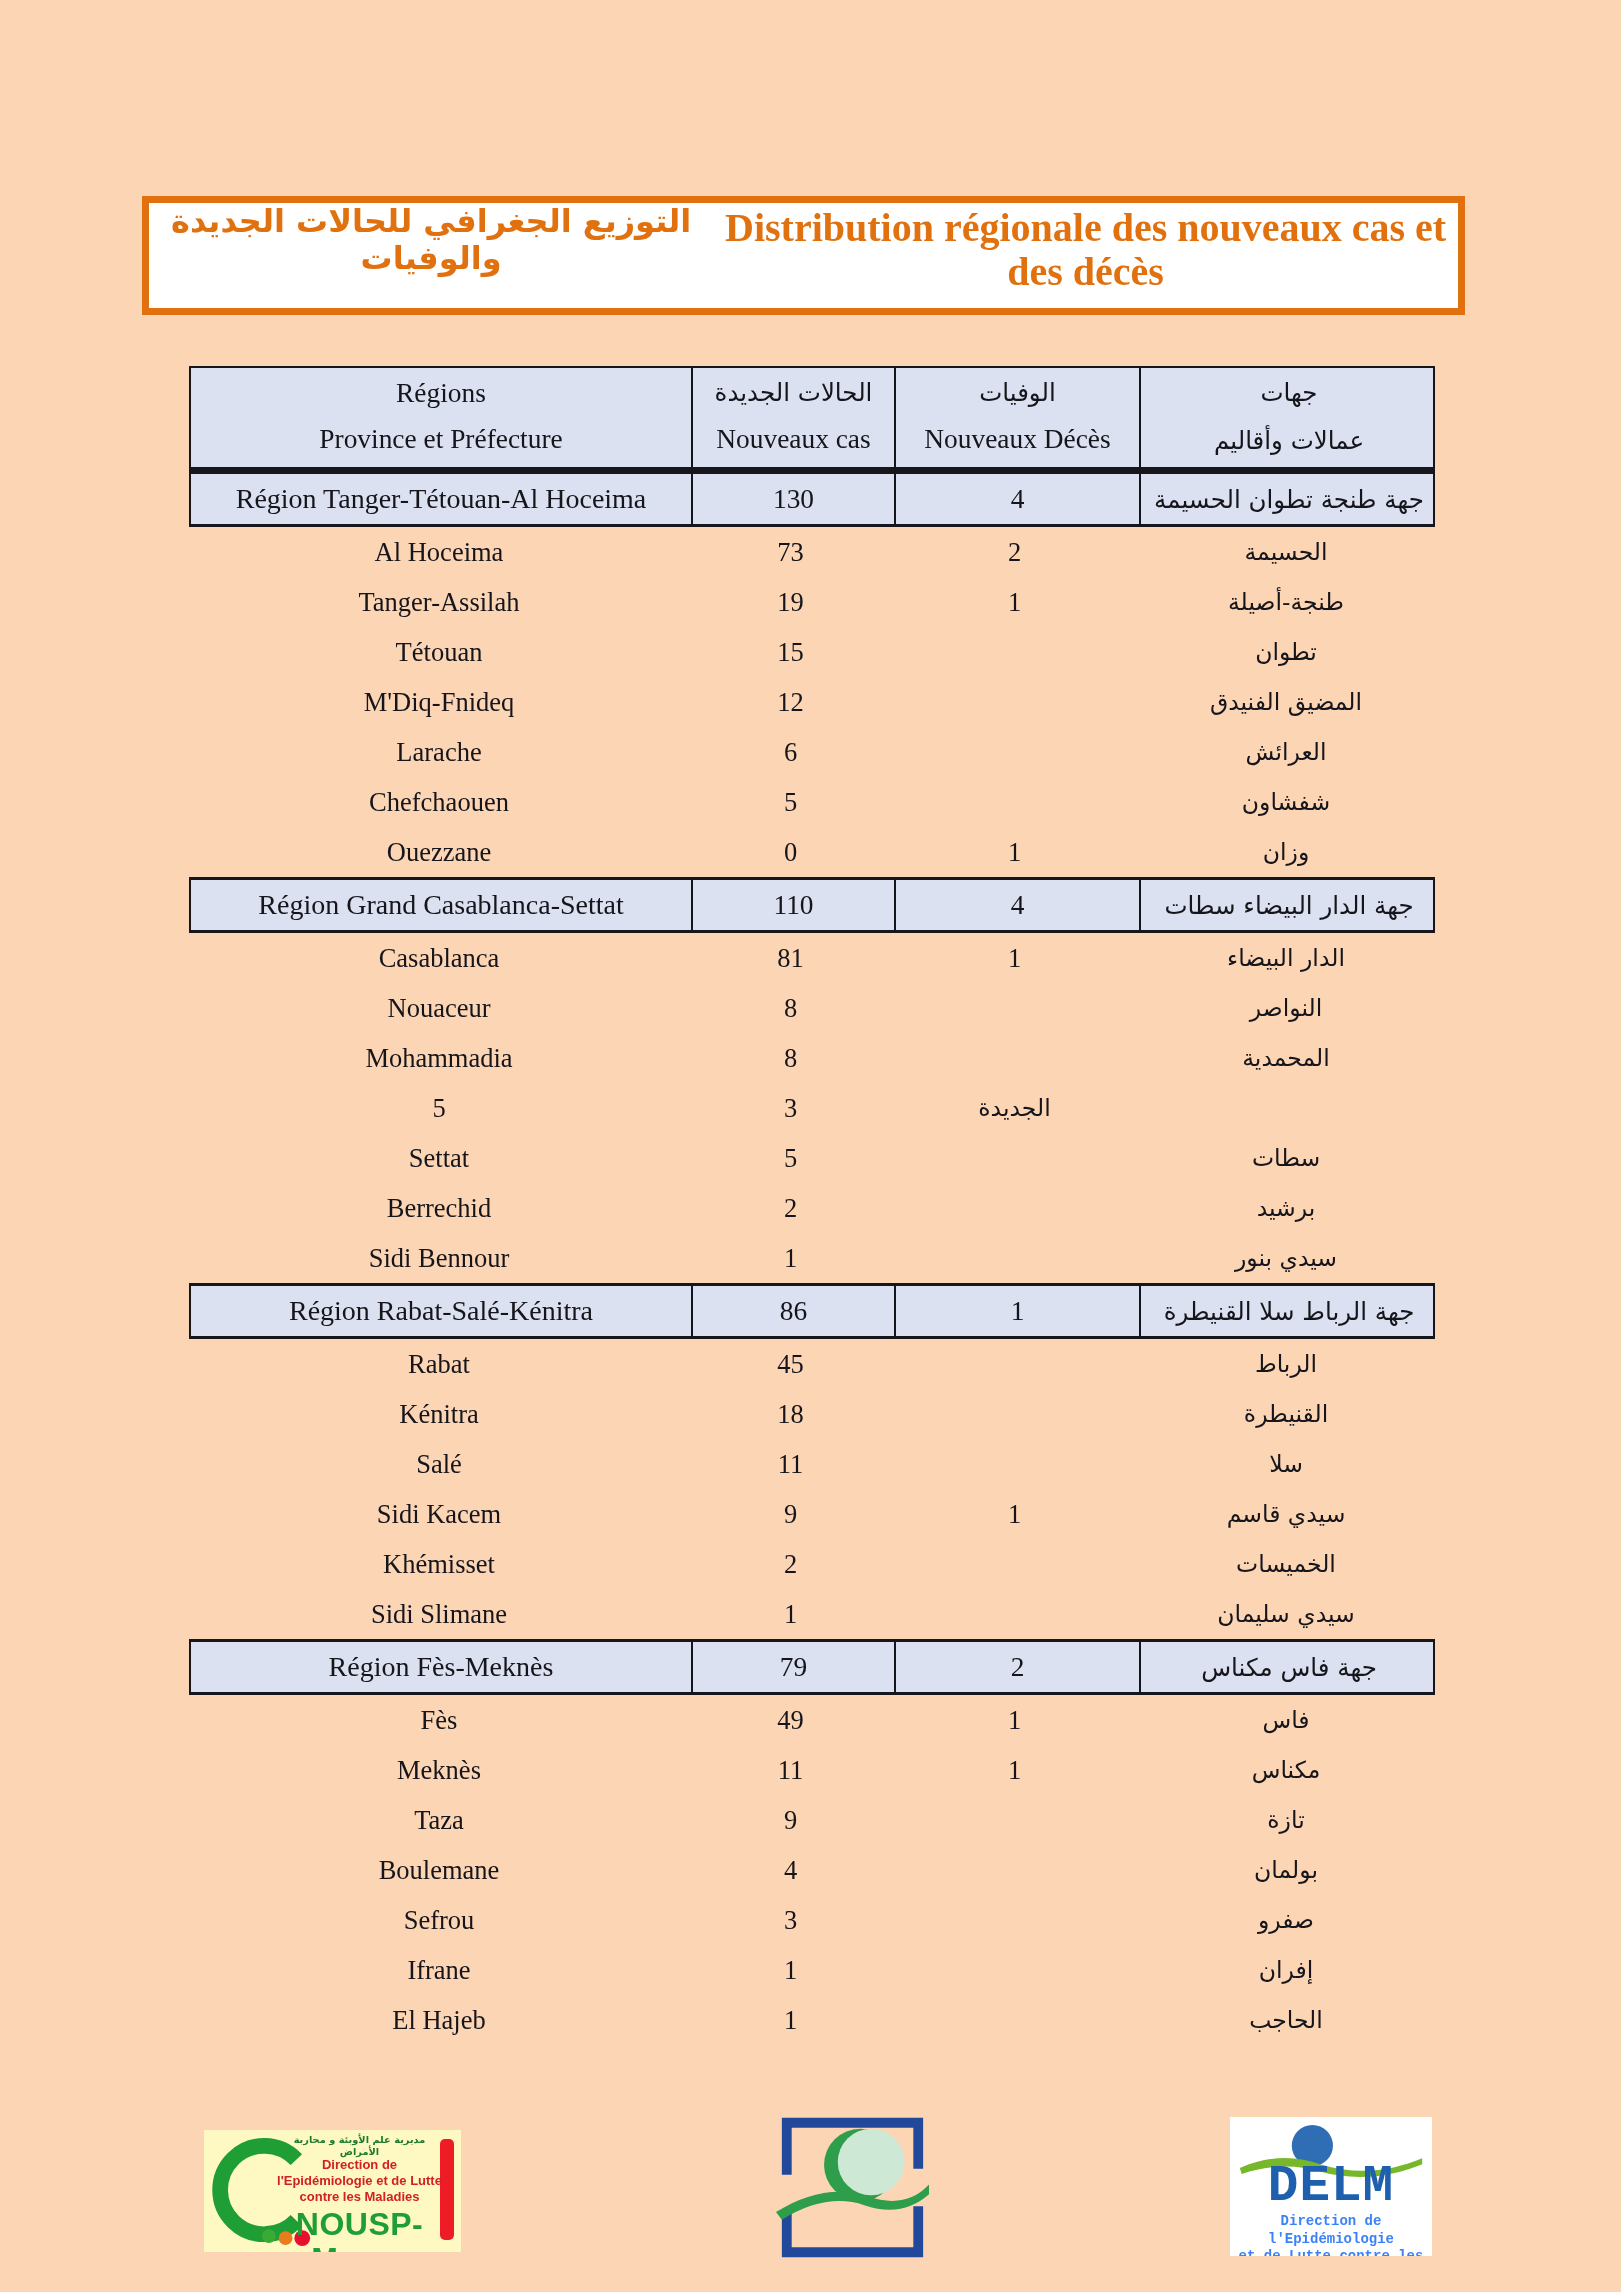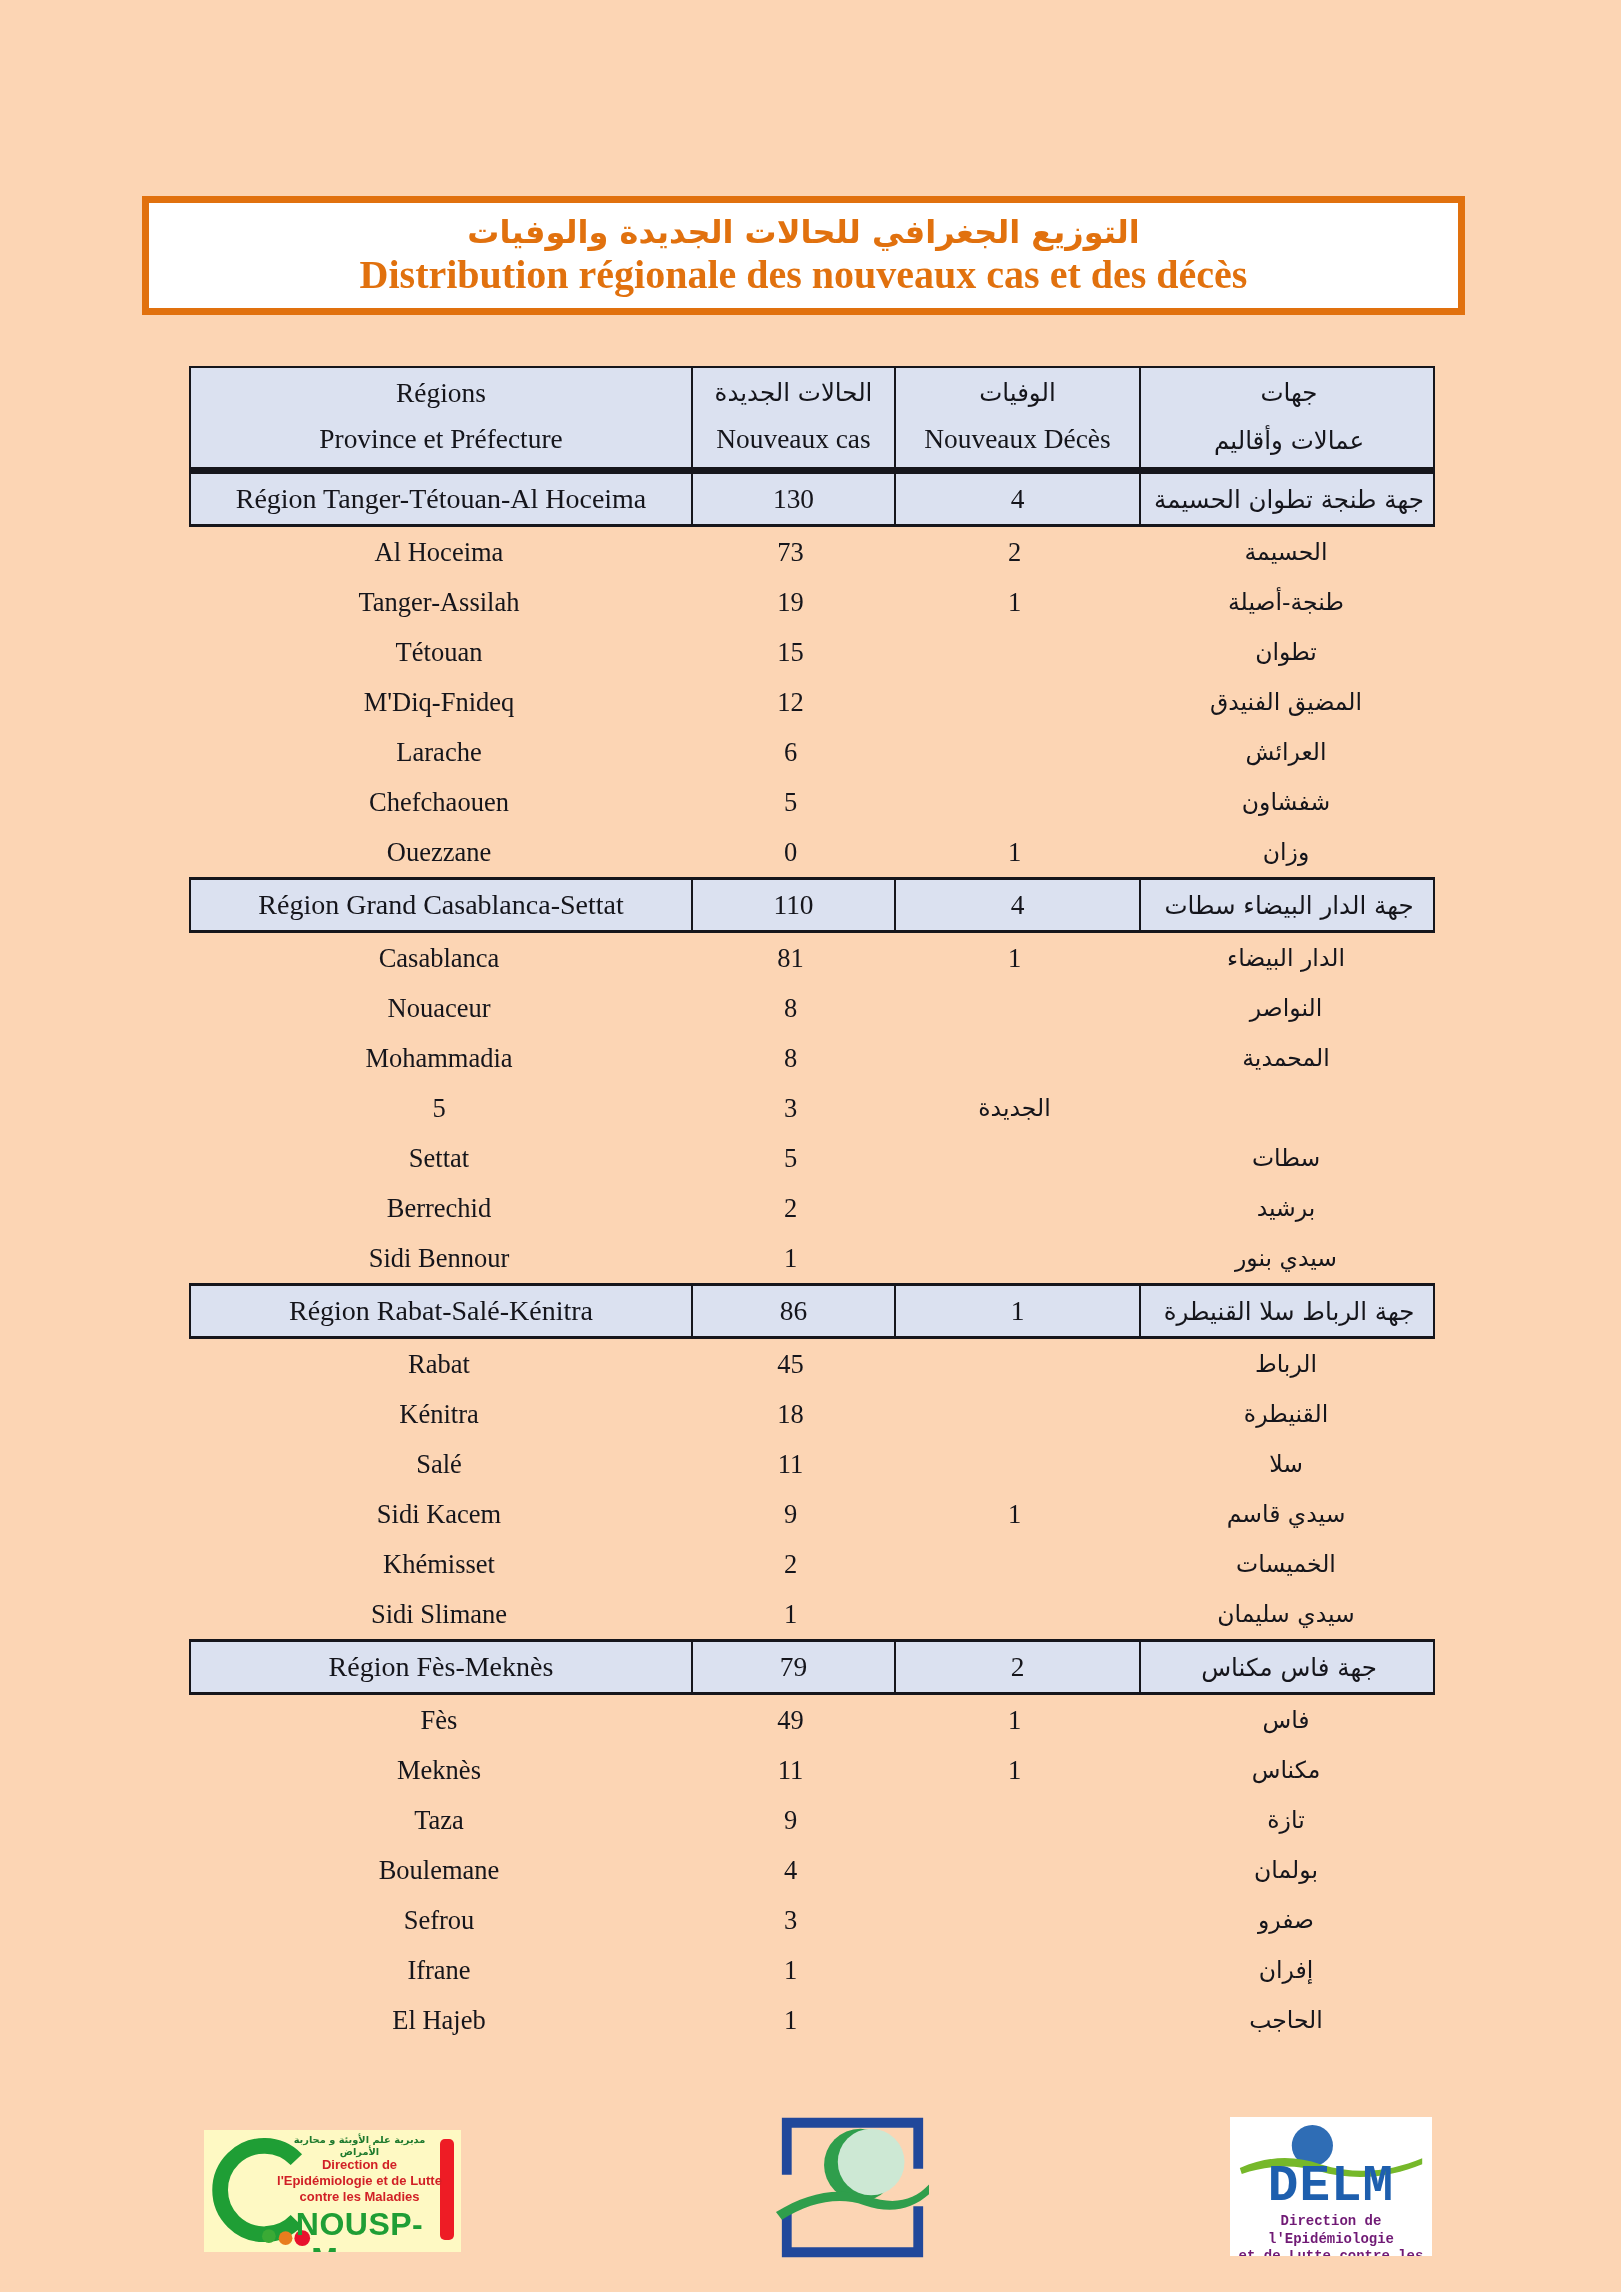--- a/index.html
+++ b/index.html
@@ -6,21 +6,21 @@
   .page {
     position:relative; width:1621px; height:2293px;
     background:#fcd5b4; overflow:hidden;
     font-family:"Liberation Serif", serif; color:#15151b;
   }
 
   
   .title-box {
     position:absolute; left:142px; top:196px; width:1323px; height:119px;
     background:#ffffff; border:7.8px solid #e1710e; box-sizing:border-box;
-    text-align:center; display:flex; flex-direction:column; justify-content:center;
+    text-align:center; display:flex; flex-direction:row; justify-content:center;
   }
   .title-ar {
     font-family:"DejaVu Sans", sans-serif;
     font-size:32px; font-weight:bold; color:#e1710e; line-height:1.15;
     direction:rtl;
   }
   .title-fr {
     font-size:40px; font-weight:bold; color:#e1710e; line-height:1.1; margin-top:2.9px;
   }
 
@@ -58,21 +58,21 @@
 
   .logo-ministry { position:absolute; left:774px; top:2110px; width:157px; height:155px; }
 
   .logo-delm {
     position:absolute; left:1230px; top:2117px; width:202px; height:139px;
     background:#ffffff; box-sizing:border-box; text-align:center; overflow:hidden;
     font-family:Liberation Mono, monospace;
   }
   .delm-art { display:block; margin:0 auto; }
   .delm-name { font-size:51px; font-weight:bold; color:#1e5fae; line-height:0.9; margin-top:-13.7px; letter-spacing:1px; }
-  .delm-caption { font-size:14px; font-weight:bold; color:#701a75; line-height:1.25; margin-top:2.9px; }
+  .delm-caption { font-size:14px; font-weight:bold; color:#3b82f6; line-height:1.25; margin-top:2.9px; }
 </style>
 </head>
 <body>
 
 <div class="page">
 
   <div class="title-box">
     <div class="title-ar">التوزيع الجغرافي للحالات الجديدة والوفيات</div>
     <div class="title-fr">Distribution régionale des nouveaux cas et des décès</div>
   </div>

